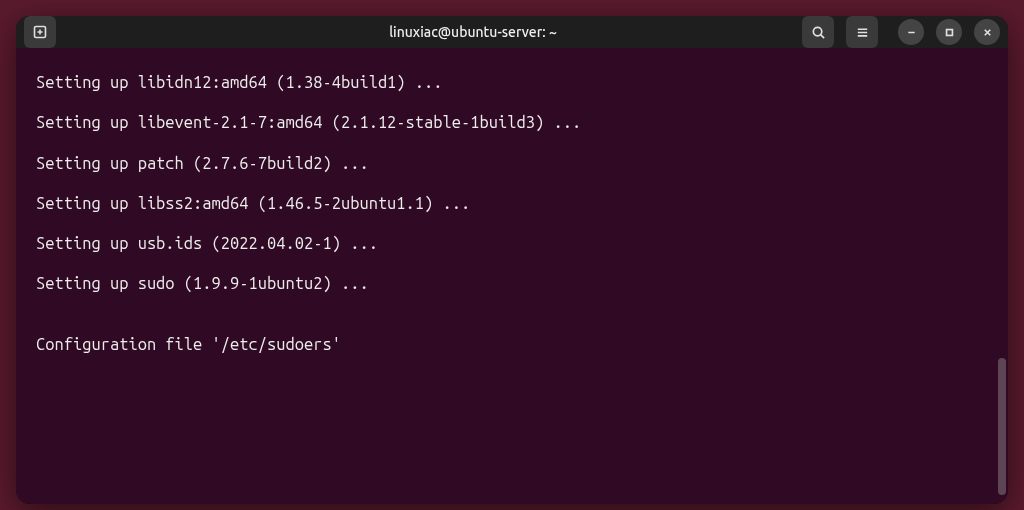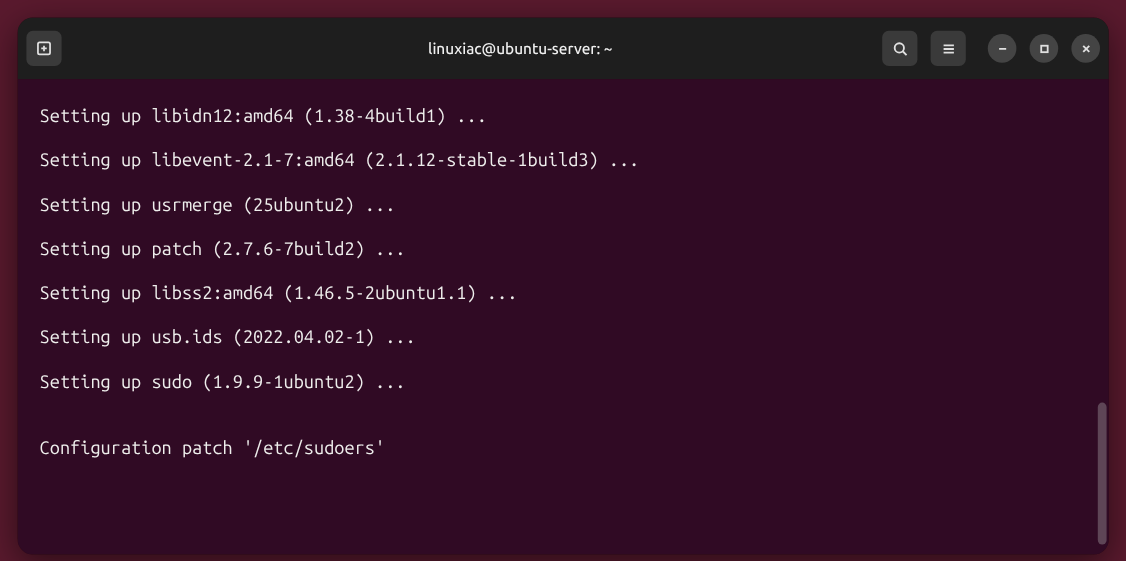--- a/index.html
+++ b/index.html
@@ -21,21 +21,21 @@
       width: 992px;
       height: 488px;
       background: #2c0a16;
       border-radius: 14px;
       overflow: hidden;
       box-shadow: 0 8px 32px rgba(0,0,0,0.5);
       display: flex;
       flex-direction: column;
     }
     .titlebar {
-      height: 56px;
+      height: 32px;
       background: #1e1e1e;
       display: flex;
       align-items: center;
       padding: 0 8px;
       flex-shrink: 0;
     }
     .tb-left {
       display: flex;
       align-items: center;
       width: 120px;
@@ -183,27 +183,26 @@
             <line x1="3" y1="3" x2="9" y2="9"></line>
             <line x1="9" y1="3" x2="3" y2="9"></line>
           </svg>
         </div>
       </div>
     </div>
   </div>
   <div class="terminal-body">
 <span class="terminal-line">Setting up libidn12:amd64 (1.38-4build1) ...</span>
 <span class="terminal-line">Setting up libevent-2.1-7:amd64 (2.1.12-stable-1build3) ...</span>
-<span class="terminal-line">Setting up usrmerge (25ubuntu2) ...</span>
 <span class="terminal-line">Setting up patch (2.7.6-7build2) ...</span>
 <span class="terminal-line">Setting up libss2:amd64 (1.46.5-2ubuntu1.1) ...</span>
 <span class="terminal-line">Setting up usb.ids (2022.04.02-1) ...</span>
 <span class="terminal-line">Setting up sudo (1.9.9-1ubuntu2) ...</span>
 <span class="terminal-line"></span>
-<span class="terminal-line">Configuration patch '/etc/sudoers'</span>
+<span class="terminal-line">Configuration file '/etc/sudoers'</span>
 
 
 
 
 
 
 
 
 
     <div class="scrollbar">

